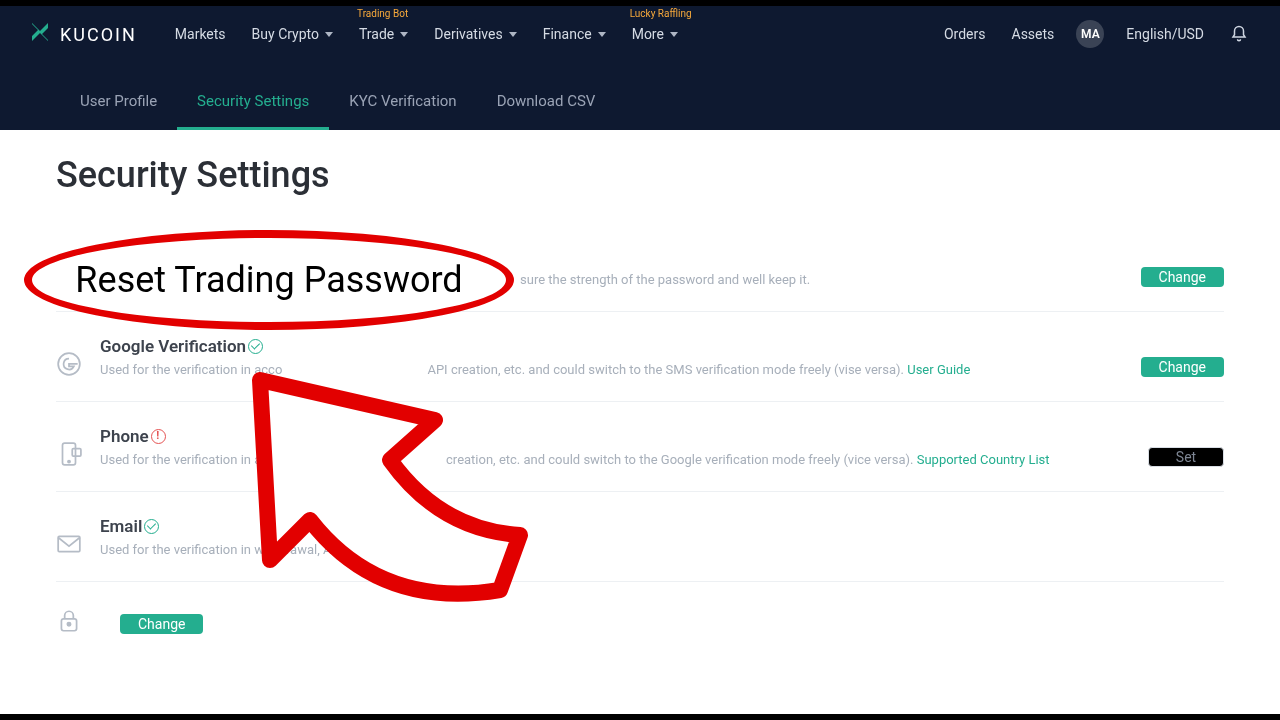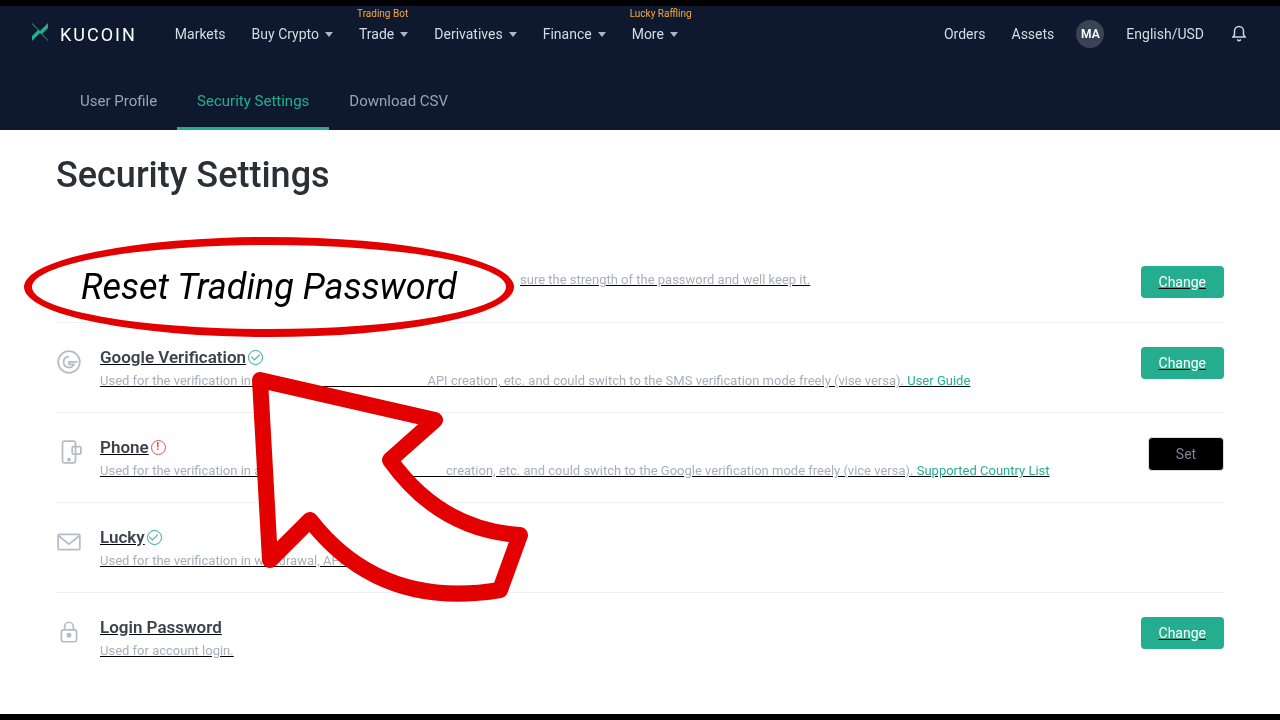--- a/index.html
+++ b/index.html
@@ -22,39 +22,39 @@
 
 .tabs { display: flex; gap: 0; padding: 0 60px; height: 62px; align-items: flex-end; }
 .tab { padding: 20px 20px; font-size: 15px; color: #9aa3b5; cursor: pointer; position: relative; }
 .tab.active { color: #24ae8f; }
 .tab.active::after { content: ""; position: absolute; left: 0; right: 0; bottom: 0; height: 3px; background: #24ae8f; }
 
 
 .content { padding: 24px 56px 0 56px; }
 .page-title { font-size: 36px; font-weight: 500; color: #2b2f36; margin-bottom: 14px; }
 
-.row { display: flex; align-items: flex-start; border-bottom: 1px solid #edf0f3; padding: 24px 0; text-decoration: underline; }
+.row { display: flex; align-items: flex-end; border-bottom: 1px solid #edf0f3; padding: 24px 0; }
 .row:last-child { border-bottom: 0; }
 .row-icon { width: 44px; display: flex; justify-content: flex-start; padding-top: 2px; color: #b5bcc6; }
 .row-icon svg { width: 26px; height: 26px; }
 .row-body { flex: 1; }
 .row-title { font-size: 17px; font-weight: 600; color: #3d434d; display: flex; align-items: center; gap: 2px; }
 .status-ok { width: 15px; height: 15px; border: 1.5px solid #24ae8f; border-radius: 50%; position: relative; display: inline-block; }
 .status-ok::after { content: ""; position: absolute; left: 3.5px; top: 1px; width: 4px; height: 7px; border: solid #24ae8f; border-width: 0 1.5px 1.5px 0; transform: rotate(45deg); }
 .status-warn { width: 15px; height: 15px; border: 1.5px solid #e55353; border-radius: 50%; position: relative; display: inline-block; }
 .status-warn::after { content: "!"; position: absolute; left: 4.5px; top: -1px; font-size: 11px; color: #e55353; font-weight: 700; }
 .row-desc { font-size: 13px; color: #a7afba; margin-top: 6px; }
 .row-link { color: #24ae8f; cursor: pointer; }
 .row-action { padding-left: 20px; }
-.btn { min-width: 76px; height: 20px; border: none; border-radius: 4px; font-size: 14px; cursor: pointer; padding: 16px 18px; display: flex; align-items: center; justify-content: center; }
+.btn { min-width: 76px; height: 20px; border: none; border-radius: 4px; font-size: 14px; cursor: pointer; padding: 4px 18px; display: flex; align-items: center; justify-content: center; }
 .btn-primary { background: #24ae8f; color: #fff; }
 .btn-outline { background: #000000; color: #7d8593; border: 1px solid #d9dee5; }
 
 
-.annotation { position: absolute; left: 24px; top: 237px; pointer-events: none; font-style: italic; }
+.annotation { position: absolute; left: 24px; top: 230px; pointer-events: none; }
 .oval { position: relative; width: 490px; height: 100px; border: 8px solid #e20000; border-radius: 50%; background: #fff; display: flex; align-items: center; justify-content: center; }
 .oval-text { font-size: 36px; font-weight: 400; color: #000; white-space: nowrap; }
 .arrow-svg { position: absolute; left: 180px; top: 300px; pointer-events: none; }
 
 
 .lb-top, .lb-bot { position: absolute; left: 0; right: 0; height: 6px; background: #000; }
 .lb-top { top: 0; }
 .lb-bot { bottom: 0; }
 </style>
 </head>
@@ -107,20 +107,21 @@
         <svg class="bell" viewBox="0 0 24 24" fill="none" stroke="#cfd6e2" stroke-width="2">
             <path d="M6 8a6 6 0 1 1 12 0v5l2 3H4l2-3V8z"></path>
             <path d="M10 19a2 2 0 0 0 4 0"></path>
           </svg>
       </div>
     </div>
   </div>
   <div class="tabs">
     <div class="tab">User Profile</div>
     <div class="tab active">Security Settings</div>
+    <div class="tab">KYC Verification</div>
     <div class="tab">Download CSV</div>
   </div>
 </div>
 
 <div class="content">
   <h1 class="page-title">Security Settings</h1>
 
   <div class="row" style="padding-top:56px;">
     <div class="row-icon"></div>
     <div class="row-body">
@@ -176,39 +177,35 @@
 
   <div class="row">
     <div class="row-icon">
       <svg viewBox="0 0 24 24" stroke="#b5bcc6" stroke-width="1.6" fill="none">
           <rect x="2" y="5" width="20" height="14" rx="1"></rect>
           <path d="M2 6l10 8 10-8"></path>
         </svg>
     </div>
     <div class="row-body">
       <div class="row-title">
-        <span>Lucky</span>
+        <span>Email</span>
         <span class="status-ok"></span>
       </div>
       <div class="row-desc">Used for the verification in withdrawal, API creation</div>
     </div>
     <div class="row-action"></div>
   </div>
 
   <div class="row">
     <div class="row-icon">
       <svg viewBox="0 0 24 24" stroke="#b5bcc6" stroke-width="1.6" fill="none">
           <rect x="5" y="10" width="14" height="11" rx="2"></rect>
           <path d="M8 10V7a4 4 0 1 1 8 0v3"></path>
           <circle cx="12" cy="15" r="1.5" fill="#b5bcc6"></circle>
         </svg>
-    </div>
-    <div class="row-body">
-      <div class="row-title">Login Password</div>
-      <div class="row-desc">Used for account login.</div>
     </div>
     <div class="row-action">
       <button class="btn btn-primary">Change</button>
     </div>
   </div>
 </div>
 
 <div class="annotation">
   <div class="oval">
     <span class="oval-text">Reset Trading Password</span>

